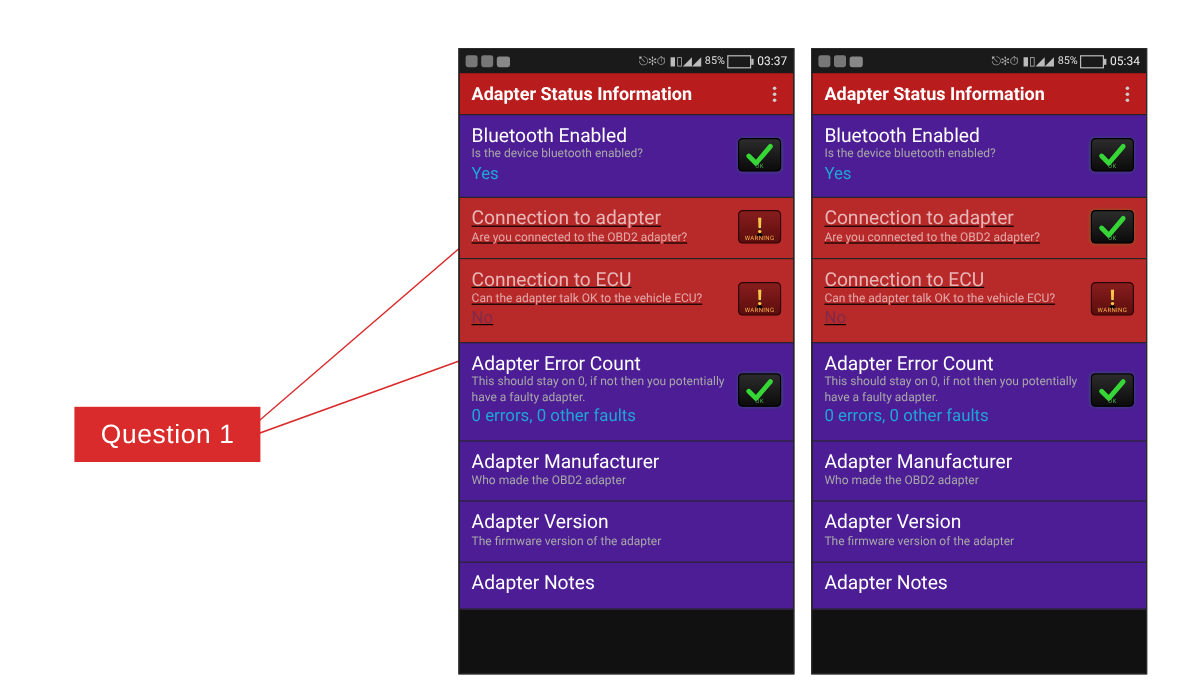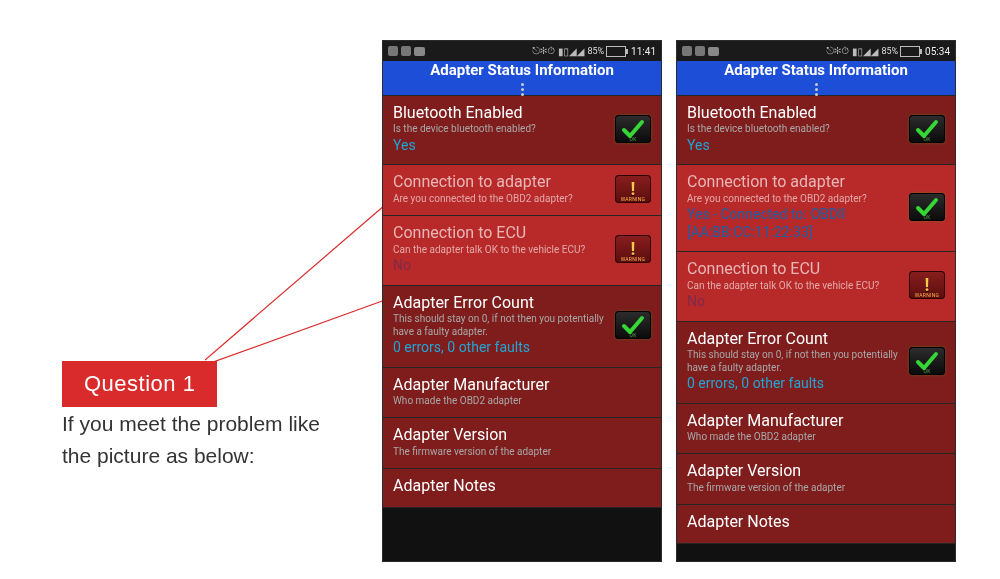--- a/index.html
+++ b/index.html
@@ -17,21 +17,21 @@
   .left-pane {
     position: absolute;
     left: 0;
     top: 0;
     width: 365px;
     height: 579px;
   }
   .question-badge {
     position: absolute;
     left: 62px;
-    top: 361px;
+    top: 339px;
     background: #d92b2b;
     color: #fff;
     font-size: 22px;
     font-weight: 500;
     padding: 10px 22px 10px 22px;
     letter-spacing: 0.5px;
   }
   .question-body {
     position: absolute;
     left: 62px;
@@ -93,49 +93,48 @@
   .batt { display:flex;align-items:center;gap:2px;}
   .batt .pct{font-size:9px;color:#ddd;}
   .batt-shell{width:18px;height:9px;border:1px solid #bbb;position:relative;}
   .batt-shell:after{content:"";position:absolute;right:-3px;top:2px;width:2px;height:5px;background:#bbb;}
   .batt-fill{height:100%;width:85%;background:#bbb;}
   .clock{font-size:10px;color:#eee;margin-left:2px;}
 
   
   .appbar {
     height: 34px;
-    background: #1d4ed8;
+    background: #b91c1c;
     display: flex;
     align-items: center;
     justify-content: space-between;
     padding: 0 10px;
     border-bottom: 1px solid #242424;
-    flex-direction: column;
   }
   .appbar .title {
     color: #fff;
     font-size: 15px;
     font-weight: 700;
   }
   .kebab {
     display:flex;flex-direction:column;gap:2px;padding:4px;
   }
   .kebab span{width:3px;height:3px;background:#ccc;border-radius:50%;}
 
   
   .list { }
   .row {
     padding: 8px 10px 10px 10px;
     border-bottom: 1px solid #262626;
     display: flex;
     align-items: center;
     gap: 8px;
-    background: #7f1d1d;
-  }
-  .row.highlight { background: #b82a2a; }
+    background: #4c1d95;
+  }
+  .row.highlight { background: #b82a2a; text-decoration: underline; }
   .row .texts { flex: 1 1 auto; min-width: 0; }
   .row-title {
     color: #fff;
     font-size: 16px;
     line-height: 1.15;
     margin-bottom: 1px;
   }
   .row.highlight .row-title { color: #e8b6b6; }
   .row-sub {
     color: #a8a8a8;
@@ -183,21 +182,20 @@
   
   .phone:after{
     content:"";position:absolute;left:0;right:0;bottom:0;height:10px;
   }
 </style>
 </head>
 <body>
 
 <div class="left-pane">
   <div class="question-badge">Question 1</div>
-  <div class="question-body">If you meet the prob­lem like the picture as below:</div>
 
   <svg class="line-svg" viewBox="0 0 190 330">
     <line x1="0" y1="305" x2="180" y2="150" stroke="#d92b2b" stroke-width="1.2"></line>
     <line x1="0" y1="310" x2="180" y2="245" stroke="#d92b2b" stroke-width="1.2"></line>
   </svg>
 </div>
 
 <div class="phone left">
     <div class="statusbar">
       <div class="sbl">
@@ -205,21 +203,21 @@
         <span class="mini-icon"></span>
         <span class="speech"></span>
       </div>
       <div class="sbr">
         <span style="color:#bbb;font-size:10px;">⎋✻⏱</span>
         <span style="color:#bbb;font-size:10px;">▮▯◢◢</span>
         <div class="batt">
           <span class="pct">85%</span>
           <span class="batt-shell"><span class="batt-fill"></span></span>
         </div>
-        <span class="clock">11:41</span>
+        <span class="clock">03:37</span>
       </div>
     </div>
     <div class="appbar">
       <div class="title">Adapter Status Information</div>
       <div class="kebab">
         <span></span>
         <span></span>
         <span></span>
       </div>
     </div>
@@ -332,21 +330,20 @@
     <svg viewBox="0 0 24 20">
             <polyline points="3,11 9,17 21,3" fill="none" stroke="#37d637" stroke-width="4" stroke-linecap="round" stroke-linejoin="round"></polyline>
           </svg>
     <div class="lab">OK</div>
   </div>
       </div>
       <div class="row highlight">
         <div class="texts">
           <div class="row-title">Connection to adapter</div>
           <div class="row-sub">Are you connected to the OBD2 adapter?</div>
-          <div class="row-detail bright">Yes - Connected to: OBDII [AA:BB:CC:11:22:33]</div>
         </div>
         <div class="status ok">
     <svg viewBox="0 0 24 20">
             <polyline points="3,11 9,17 21,3" fill="none" stroke="#37d637" stroke-width="4" stroke-linecap="round" stroke-linejoin="round"></polyline>
           </svg>
     <div class="lab">OK</div>
   </div>
       </div>
       <div class="row highlight">
         <div class="texts">

